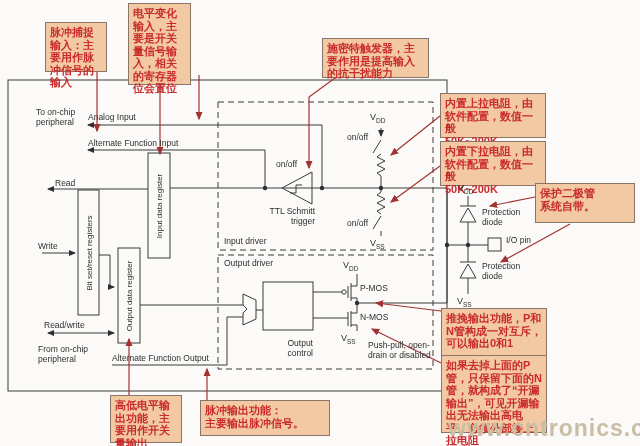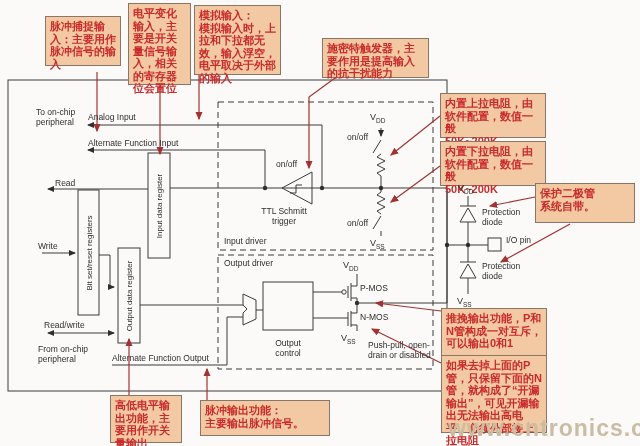--- a/index.html
+++ b/index.html
@@ -4,21 +4,21 @@
 <style>
   html,body{margin:0;padding:0;}
   body{font-family:"Liberation Sans", sans-serif; background:#ffffff;}
   #stage{position:relative; width:640px; height:446px; background:#fbfaf8; overflow:hidden;}
   #wires{position:absolute; left:0; top:0; width:640px; height:446px;}
   .ann{position:absolute; background:#f2c9a2; border:1px solid #8a7668; color:#c92b2b;
        font-weight:bold; font-size:11px; line-height:12.5px; padding:3px 4px;
        white-space:pre-line; box-sizing:border-box;}
   .lbl{position:absolute; color:#2e2e2e; font-size:8.5px; line-height:10px;}
   .nw{white-space:nowrap;}
-  .ctr{text-align:center;}
+  .ctr{text-align:right;}
   .vbox{position:absolute;}
   .vtext{position:absolute; left:50%; top:50%; transform:translate(-50%,-50%) rotate(-90deg);
          white-space:nowrap; font-size:8px; color:#2e2e2e;}
   .vlab{position:absolute; font-size:9px; color:#2e2e2e; white-space:nowrap;}
   .vlab sub{font-size:6.5px;}
   .flexc{display:flex; align-items:center; justify-content:center;margin-top:42px;}
   #watermark{position:absolute; left:448px; top:415px; font-size:23px; font-weight:bold;
              color:#c9bda3; letter-spacing:1px; white-space:nowrap;}
 </style>
 </head>
@@ -132,24 +132,22 @@
       <path d="M440,166 L391,202" marker-end="url(#ar)"></path>
       <path d="M535,197 L490,206" marker-end="url(#ar)"></path>
       <path d="M570,224 L501,262" marker-end="url(#ar)"></path>
       <path d="M441,311 L376,303" marker-end="url(#ar)"></path>
       <path d="M441,363 L372,329" marker-end="url(#ar)"></path>
       <path d="M129,395 V339" marker-end="url(#ar)"></path>
       <path d="M207,400 V369" marker-end="url(#ar)"></path>
     </g>
   </svg>
 
-  <div class="ann" style="left:45px;top:16px;width:76px;height:50px">脉冲捕捉输入：主要用作脉冲信号的输入</div>
+  <div class="ann" style="left:45px;top:22px;width:62px;height:50px">脉冲捕捉输入：主要用作脉冲信号的输入</div>
   <div class="ann" style="left:128px;top:3px;width:63px;height:82px">电平变化输入，主要是开关量信号输入，相关的寄存器位会置位</div>
-  <div class="ann" style="left:194px;top:5px;width:87px;height:70px">模拟输入：
-模拟输入时，上拉和下拉都无效，输入浮空，电平取决于外部的输入</div>
   <div class="ann" style="left:322px;top:38px;width:107px;height:40px">施密特触发器，主要作用是提高输入的抗干扰能力</div>
   <div class="ann" style="left:440px;top:93px;width:106px;height:45px">内置上拉电阻，由软件配置，数值一般
 50K~200K</div>
   <div class="ann" style="left:440px;top:141px;width:106px;height:45px">内置下拉电阻，由软件配置，数值一般
 50K~200K</div>
   <div class="ann" style="left:535px;top:183px;width:100px;height:40px">保护二极管
 系统自带。</div>
   <div class="ann" style="left:441px;top:308px;width:106px;height:56px">推挽输出功能，P和N管构成一对互斥，可以输出0和1</div>
   <div class="ann" style="left:110px;top:395px;width:72px;height:48px">高低电平输出功能，主要用作开关量输出</div>
   <div class="ann" style="left:441px;top:355px;width:106px;height:78px">如果去掉上面的P管，只保留下面的N管，就构成了“开漏输出”，可见开漏输出无法输出高电平，必须外部接上拉电阻</div>

